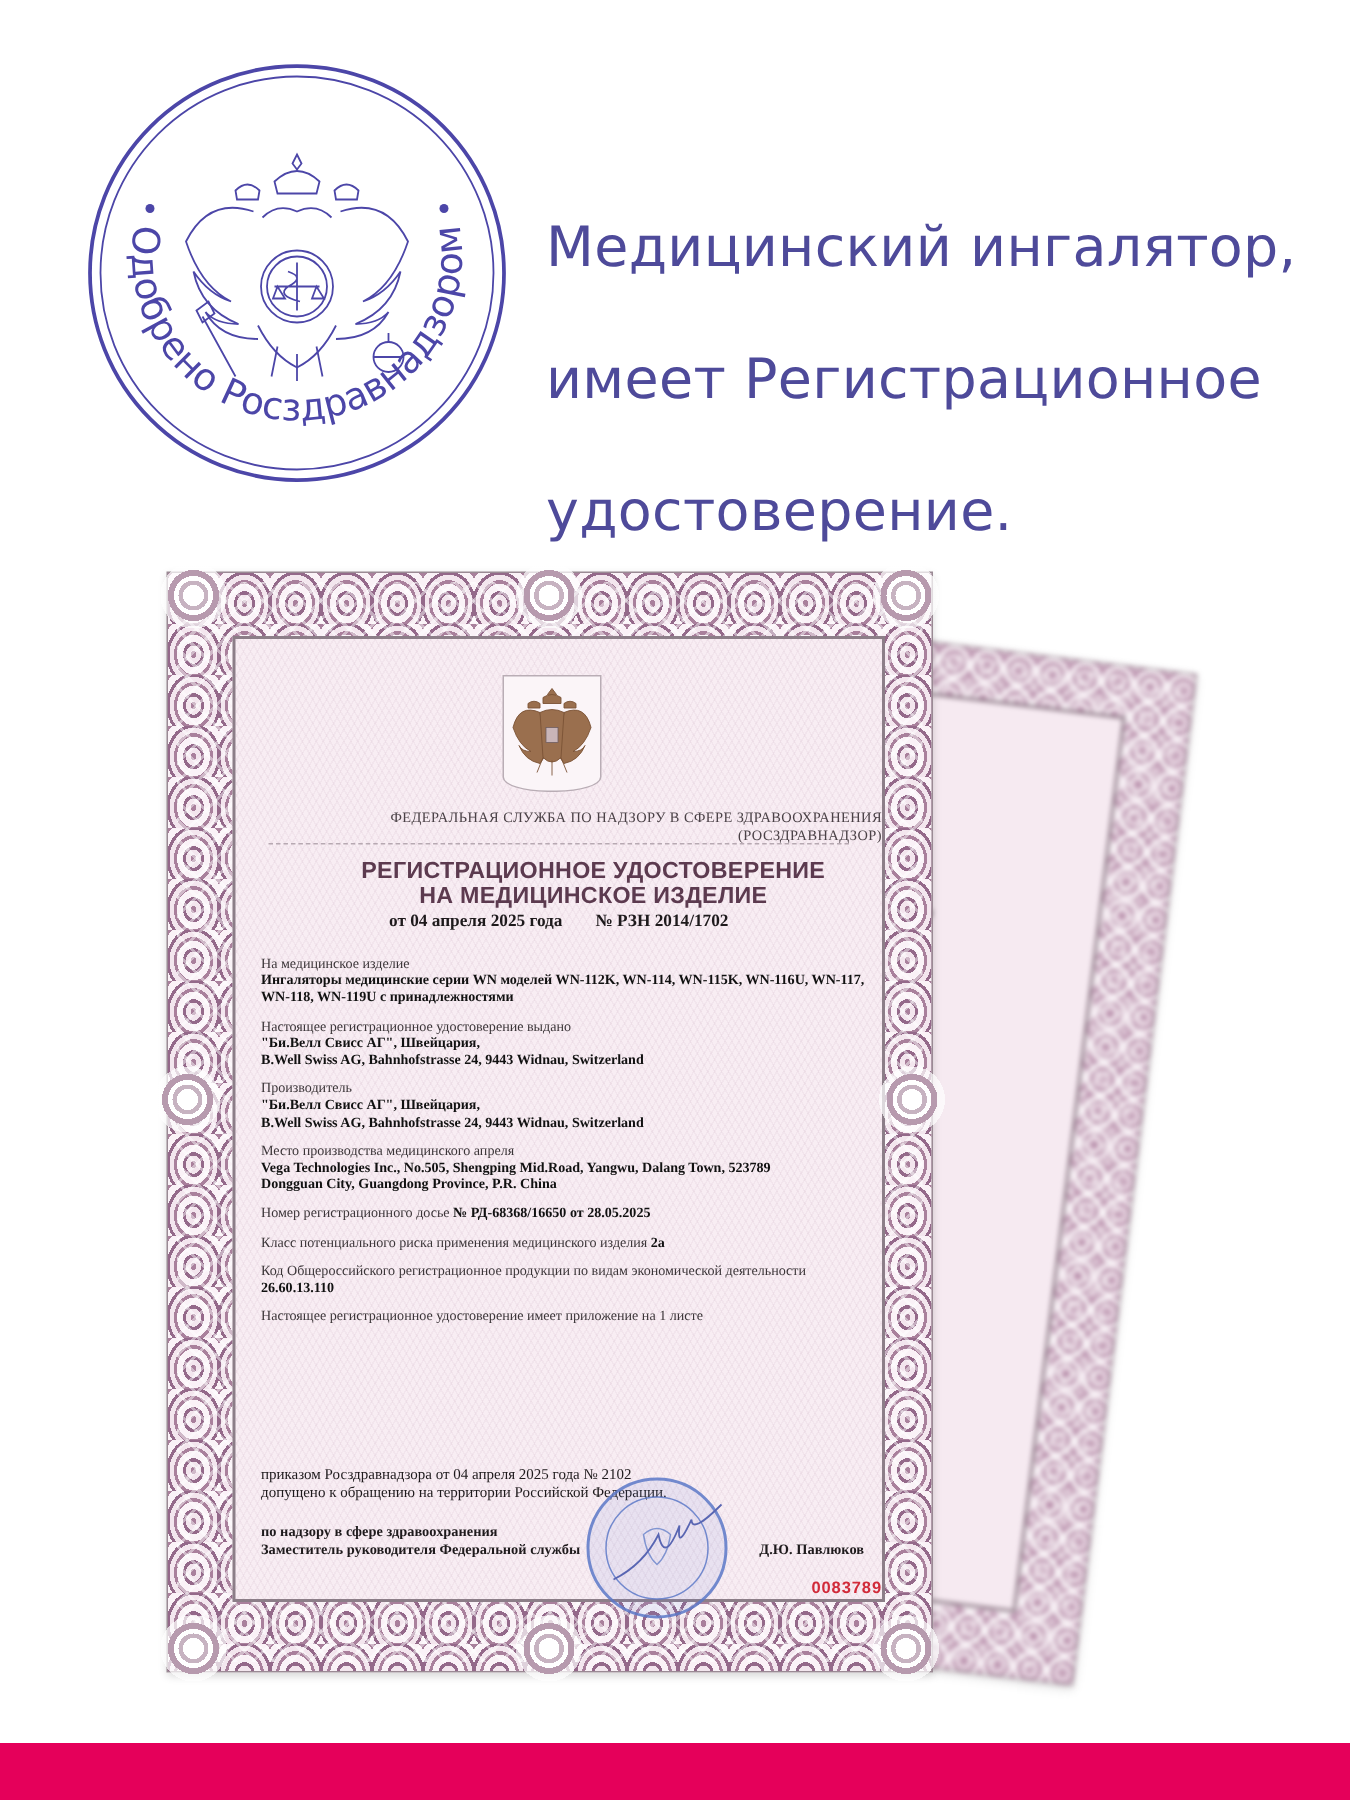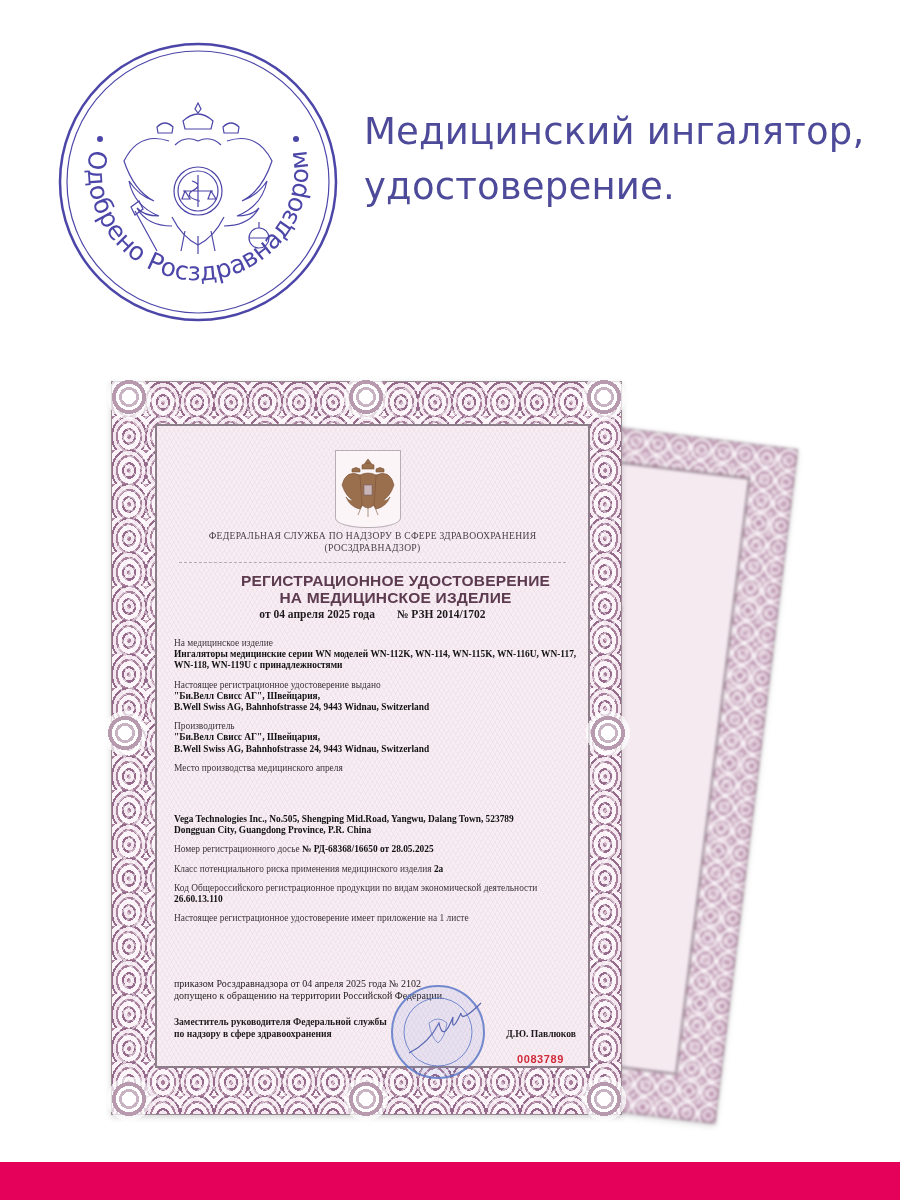--- a/index.html
+++ b/index.html
@@ -13,21 +13,21 @@
     position:absolute; left:57px; top:41px; width:282px; height:282px;
   }
   .stamp svg { width:100%; height:100%; display:block; }
 
   
   .headline {
     position:absolute; left:364px; top:104px; width:520px;
     color:#4e4a9a; font-size:37px; line-height:55px;
     font-family:"DejaVu Sans", sans-serif; letter-spacing:0.2px;
   }
-  .headline div { white-space:nowrap; }
+  .headline div { white-space:nowrap;margin-top:33px; }
 
   
   .cert-back {
     position:absolute; left:560px; top:420px; width:240px; height:680px;
     transform-origin:0 0; transform:rotate(7deg);
     filter:blur(1.6px);
     box-shadow:0 2px 6px rgba(0,0,0,0.15);
   }
   .frame {
     position:absolute; inset:0;
@@ -71,42 +71,42 @@
     border:2px solid #8c7e88; z-index:2;
     font-family:"Liberation Serif", serif; color:#1e1a1c;
   }
   .emblem {
     position:absolute; left:178px; top:24px; width:64px; height:76px;
     border:1px solid #b9adb5; border-radius:0 0 30px 30px / 0 0 10px 10px;
     background:#fbf5f8;
   }
   .emblem svg { width:100%; height:100%; display:block; }
   .agency {
-    position:absolute; left:0; right:0; top:104px; text-align:center;
+    position:absolute; left:0; right:0; top:114px; text-align:right;
     font-size:9.6px; color:#4a4146; letter-spacing:0.3px; line-height:12px;
   }
   .sep { position:absolute; left:22px; right:22px; top:136px; border-top:1px dashed #b7a9b2; }
   .title {
     position:absolute; left:0; right:0; top:146px; text-align:center;
     font-family:"Liberation Sans", sans-serif; font-weight:bold; color:#5c3a4f;
     font-size:15.5px; line-height:17px; letter-spacing:0.2px;padding-left:46px;
   }
   .dateline {
     position:absolute; left:0; right:0; top:182px; text-align:center;
     font-weight:bold; font-size:11.5px; color:#1e1a1c;
   }
   .dateline .num { margin-left:22px; }
   .body { position:absolute; left:17px; right:8px; top:212px; font-size:9.4px; line-height:11.2px; }
   .blk { margin-bottom:8px; }
   .lbl { color:#3b3538; }
   .val { font-weight:bold; color:#111; }
   .footer { position:absolute; left:17px; right:8px; top:552px; font-size:10px; line-height:11.5px; }
   .sig-row { position:absolute; left:17px; right:12px; top:590px; font-size:9.6px; line-height:12px; font-weight:bold; }
   .sig-name { position:absolute; right:0; top:12px; }
-  .serial { position:absolute; right:24px; top:627px; color:#d12b3a; font-family:"Liberation Sans", sans-serif; font-weight:bold; font-size:11px; letter-spacing:0.6px; }
+  .serial { position:absolute; right:0; top:627px; color:#d12b3a; font-family:"Liberation Sans", sans-serif; font-weight:bold; font-size:11px; letter-spacing:0.6px; }
   .seal {
     position:absolute; left:232px; top:557px; width:98px; height:98px; opacity:0.85;
   }
 
   
   .bottom-bar { position:absolute; left:0; top:1162px; width:900px; height:38px; background:#e5005a; }
 </style>
 </head>
 <body>
 
@@ -137,20 +137,21 @@
       <path d="M128 190 l-4 20 M141 195 v18 M154 190 l4 20"></path>
       <path d="M78 170 l22 40 M74 166 l8 -6 4 8 -8 6z"></path>
       <circle cx="202" cy="197" r="10"></circle>
       <path d="M202 187 v-6 M192 197 h20"></path>
     </g>
   </svg>
 </div>
 
 <div class="headline">
   <div>Медицинский ингалятор,</div>
+  <div>имеет Регистрационное</div>
   <div>удостоверение.</div>
 </div>
 
 <div class="cert-back">
   <div class="frame"></div>
   <div class="inner">
     <span class="frag" style="left:6px;top:140px;font-size:8px;font-weight:normal;">ДРАВООХРАНЕНИЯ</span>
     <span class="frag" style="left:6px;top:168px;font-size:14px;color:#5c3a4f;">ЕРЕНИЕ</span>
     <span class="frag" style="left:6px;top:186px;font-size:14px;color:#5c3a4f;">ИЕ</span>
     <span class="frag" style="left:6px;top:205px;font-size:10px;">224</span>
@@ -213,21 +214,21 @@
         <div class="val">"Би.Велл Свисс АГ", Швейцария,</div>
         <div class="val">B.Well Swiss AG, Bahnhofstrasse 24, 9443 Widnau, Switzerland</div>
       </div>
       <div class="blk">
         <div class="lbl">Производитель</div>
         <div class="val">"Би.Велл Свисс АГ", Швейцария,</div>
         <div class="val">B.Well Swiss AG, Bahnhofstrasse 24, 9443 Widnau, Switzerland</div>
       </div>
       <div class="blk">
         <div class="lbl">Место производства медицинского апреля</div>
-        <div class="val" style="white-space:nowrap;margin-top:40px;">Vega Technologies Inc., No.505, Shengping Mid.Road, Yangwu, Dalang Town, 523789</div>
+        <div class="val" style="white-space:nowrap;">Vega Technologies Inc., No.505, Shengping Mid.Road, Yangwu, Dalang Town, 523789</div>
         <div class="val">Dongguan City, Guangdong Province, P.R. China</div>
       </div>
       <div class="blk">
         <span class="lbl">Номер регистрационного досье </span><span class="val">№ РД-68368/16650 от 28.05.2025</span>
       </div>
       <div class="blk">
         <span class="lbl">Класс потенциального риска применения медицинского изделия </span><span class="val">2а</span>
       </div>
       <div class="blk">
         <span class="lbl">Код Общероссийского регистрационное продукции по видам экономической деятельности </span><span class="val">26.60.13.110</span>
@@ -243,21 +244,21 @@
     <div class="seal">
       <svg viewBox="0 0 98 98">
         <circle cx="49" cy="49" r="46" fill="rgba(90,120,210,0.12)" stroke="#5b78c8" stroke-width="2"></circle>
         <circle cx="49" cy="49" r="34" fill="none" stroke="#5b78c8" stroke-width="1"></circle>
         <path d="M40 40 q9 -8 18 0 q-2 14 -9 20 q-7 -6 -9 -20z" fill="none" stroke="#6d86cc" stroke-width="1"></path>
         <path d="M20 70 q20 -10 30 -30 q4 20 14 -6 q-2 18 8 -4 q0 10 20 -10" fill="none" stroke="#3e4fa8" stroke-width="1.2"></path>
       </svg>
     </div>
 
     <div class="sig-row">
+      <div>по надзору в сфере здравоохранения</div>
       <div>Заместитель руководителя Федеральной службы</div>
-      <div>по надзору в сфере здравоохранения</div>
       <div class="sig-name">Д.Ю. Павлюков</div>
     </div>
     <div class="serial">0083789</div>
   </div>
 </div>
 
 <div class="bottom-bar"></div>
 
 </body></html>

